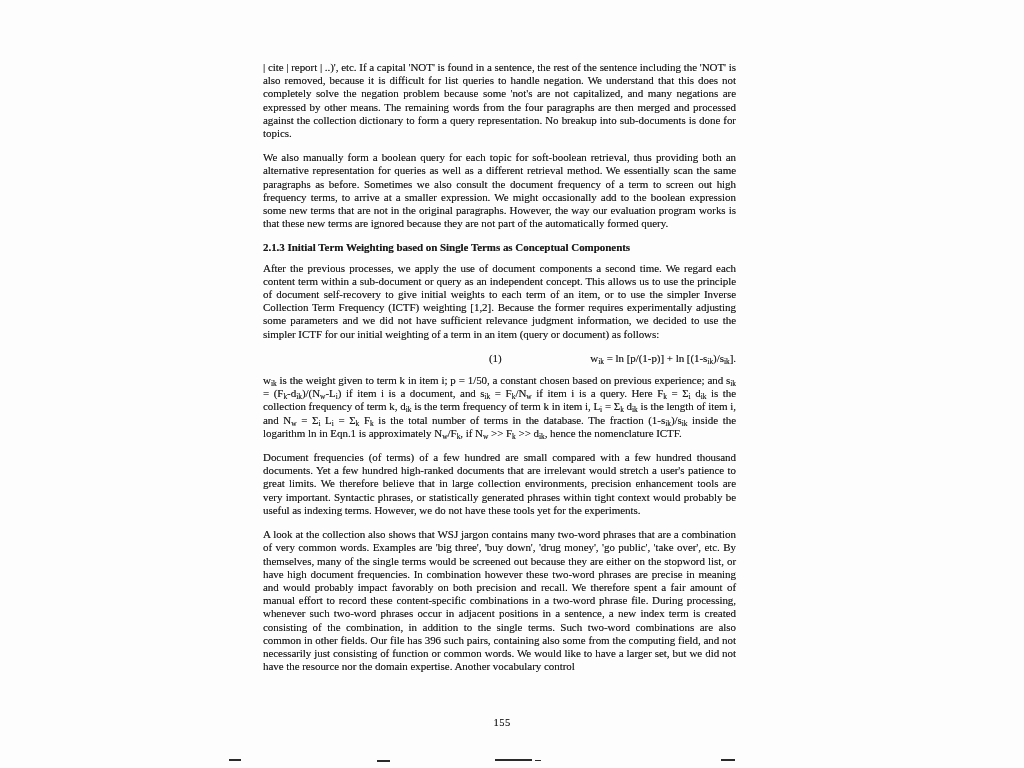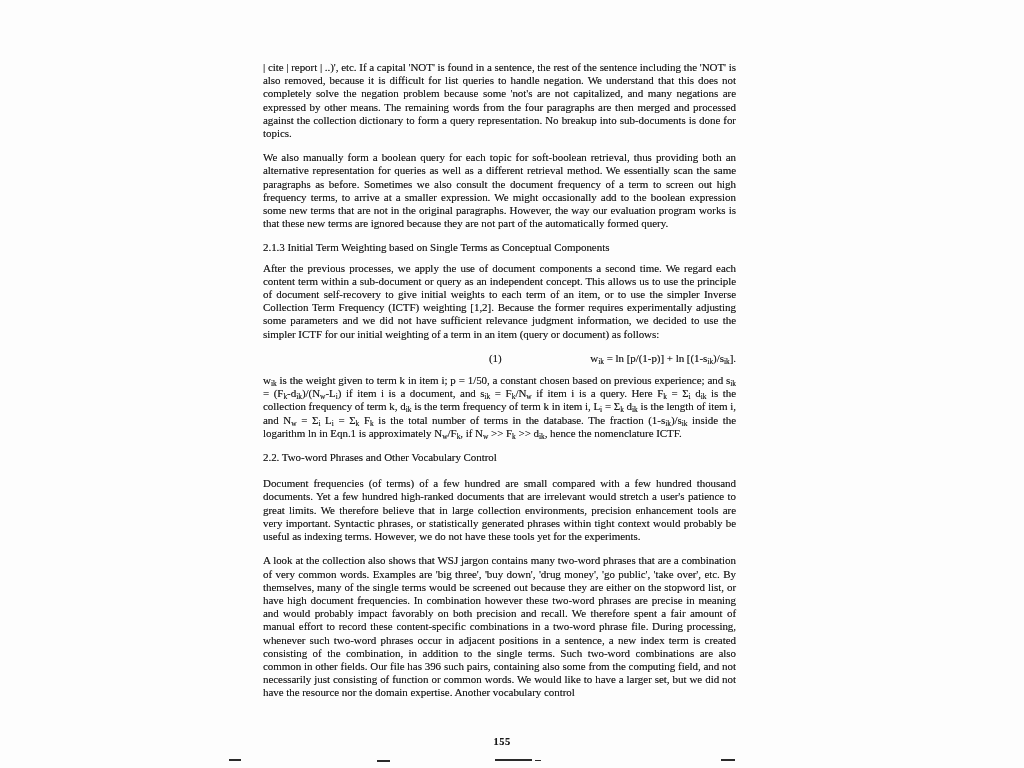--- a/index.html
+++ b/index.html
@@ -24,21 +24,21 @@
     line-height: 13.2px;
     text-align: justify;
     text-shadow: 0 0 0.4px rgba(20,20,20,0.55);
     letter-spacing: -0.05px;
   }
   .page-body p {
     margin: 0 0 11px 0;
   }
   .section-heading {
     font-size: 11px;
-    font-weight: normal;
+    font-weight: bold;
     margin: 2px 0 7px 0;
     text-align: left;
   }
   .section-heading.second {
     margin: 0 0 13px 0;
   }
   .equation {
     position: relative;
     margin: 2px 0 9px 0;
     padding-left: 10px;
@@ -50,25 +50,25 @@
     top: 0;
   }
   sub {
     font-size: 7.5px;
     line-height: 0;
     vertical-align: -2px;
   }
   .page-number {
     position: absolute;
     left: 462px;
-    top: 736px;
+    top: 717px;
     width: 80px;
     text-align: center;
     font-size: 10.5px;
-    font-weight: bold;
+    font-weight: normal;
     letter-spacing: 0.5px;
     text-shadow: 0 0 0.4px rgba(20,20,20,0.6);
   }
   .artifact {
     position: absolute;
     background: #2a2a2a;
   }
   .a1 { left: 229px; top: 759px; width: 12px; height: 2px; }
   .a2 { left: 377px; top: 760px; width: 13px; height: 2px; }
   .a3 { left: 495px; top: 759px; width: 37px; height: 2px; }
@@ -90,21 +90,20 @@
 
     <p>After the previous processes, we apply the use of document components a second time.  We regard each content term within a sub-document or query as an independent concept.  This allows us to use the principle of document self-recovery to give initial weights to each term of an item, or to use the simpler Inverse Collection Term Frequency (ICTF) weighting [1,2].  Because the former requires experimentally adjusting some parameters and we did not have sufficient relevance judgment information, we decided to use the simpler ICTF for our initial weighting of a term in an item (query or document) as follows:</p>
 
     <div class="equation">
       <span>w<sub>ik</sub> = ln [p/(1-p)] + ln [(1-s<sub>ik</sub>)/s<sub>ik</sub>].</span>
       <span class="eq-no">(1)</span>
     </div>
 
     <p>w<sub>ik</sub> is the weight given to term k in item i; p = 1/50, a constant chosen based on previous experience; and s<sub>ik</sub> = (F<sub>k</sub>-d<sub>ik</sub>)/(N<sub>w</sub>-L<sub>i</sub>) if item i is a document, and s<sub>ik</sub> = F<sub>k</sub>/N<sub>w</sub> if item i is a query.  Here F<sub>k</sub> = Σ<sub>i</sub> d<sub>ik</sub> is the collection frequency of term k, d<sub>ik</sub> is the term frequency of term k in item i, L<sub>i</sub> = Σ<sub>k</sub> d<sub>ik</sub> is the length of item i, and N<sub>w</sub> = Σ<sub>i</sub> L<sub>i</sub> = Σ<sub>k</sub> F<sub>k</sub> is the total number of terms in the database.  The fraction (1-s<sub>ik</sub>)/s<sub>ik</sub> inside the logarithm ln in Eqn.1 is approximately N<sub>w</sub>/F<sub>k</sub>, if N<sub>w</sub> &gt;&gt; F<sub>k</sub> &gt;&gt; d<sub>ik</sub>, hence the nomenclature ICTF.</p>
 
-    <h3 class="section-heading second">2.2.  Two-word Phrases and Other Vocabulary Control</h3>
 
     <p>Document frequencies (of terms) of a few hundred are small compared with a few hundred thousand documents.  Yet a few hundred high-ranked documents that are irrelevant would stretch a user's patience to great limits.  We therefore believe that in large collection environments, precision enhancement tools are very important.  Syntactic phrases, or statistically generated phrases within tight context would probably be useful as indexing terms.  However, we do not have these tools yet for the experiments.</p>
 
     <p>A look at the collection also shows that WSJ jargon contains many two-word phrases that are a combination of very common words.  Examples are 'big three', 'buy down', 'drug money', 'go public', 'take over', etc.  By themselves, many of the single terms would be screened out because they are either on the stopword list, or have high document frequencies.  In combination however these two-word phrases are precise in meaning and would probably impact favorably on both precision and recall.  We therefore spent a fair amount of manual effort to record these content-specific combinations in a two-word phrase file.  During processing, whenever such two-word phrases occur in adjacent positions in a sentence, a new index term is created consisting of the combination, in addition to the single terms.  Such two-word combinations are also common in other fields.  Our file has 396 such pairs, containing also some from the computing field, and not necessarily just consisting of function or common words.  We would like to have a larger set, but we did not have the resource nor the domain expertise.  Another vocabulary control</p>
 
   </main>
 
   <div class="page-number">155</div>
 
   <div class="artifact a1"></div>

